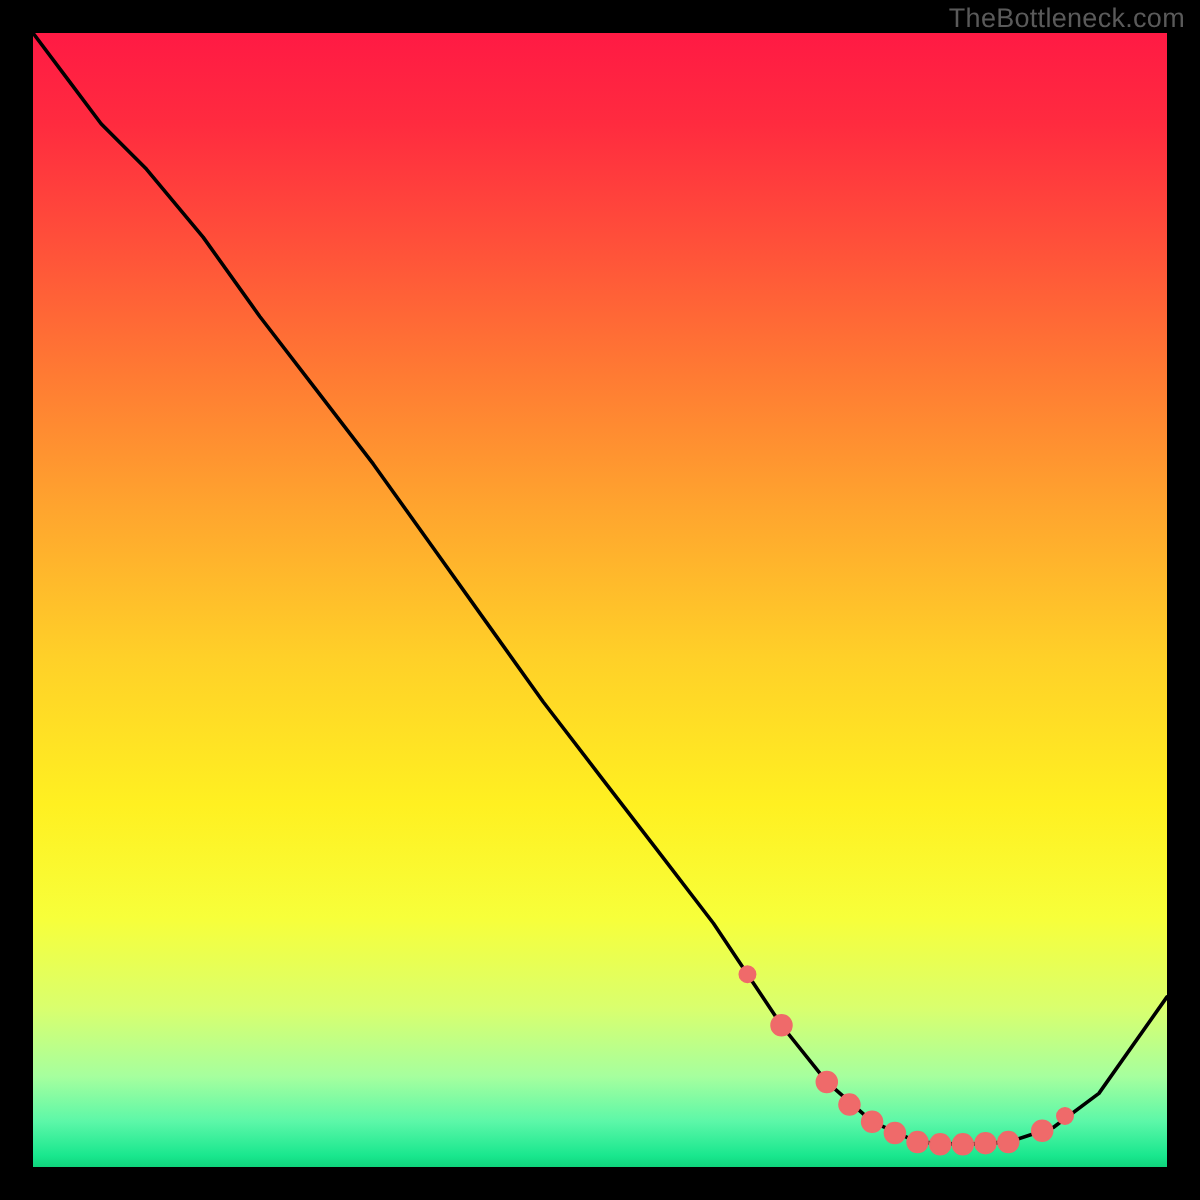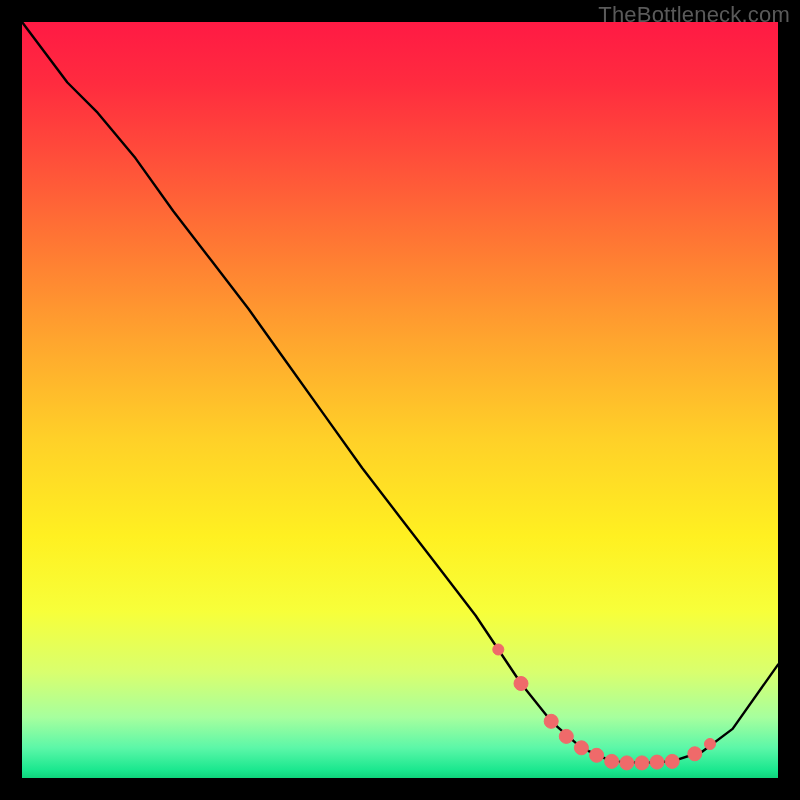--- a/index.html
+++ b/index.html
@@ -39,21 +39,21 @@
       #5cf7a8 96%,
       #19e78e 99%,
       #0fd47c 100%
     );
   }
   .watermark {
     position: absolute;
     top: 2px;
     right: 10px;
     color: #5a5a5a;
-    font-size: 22px;
+    font-size: 18px;
     font-weight: 500;
     letter-spacing: 0.2px;
     user-select: none;
     text-align: center;
   }
   svg.curve {
     position: absolute;
     left: 0;
     top: 0;
     width: 756px;

